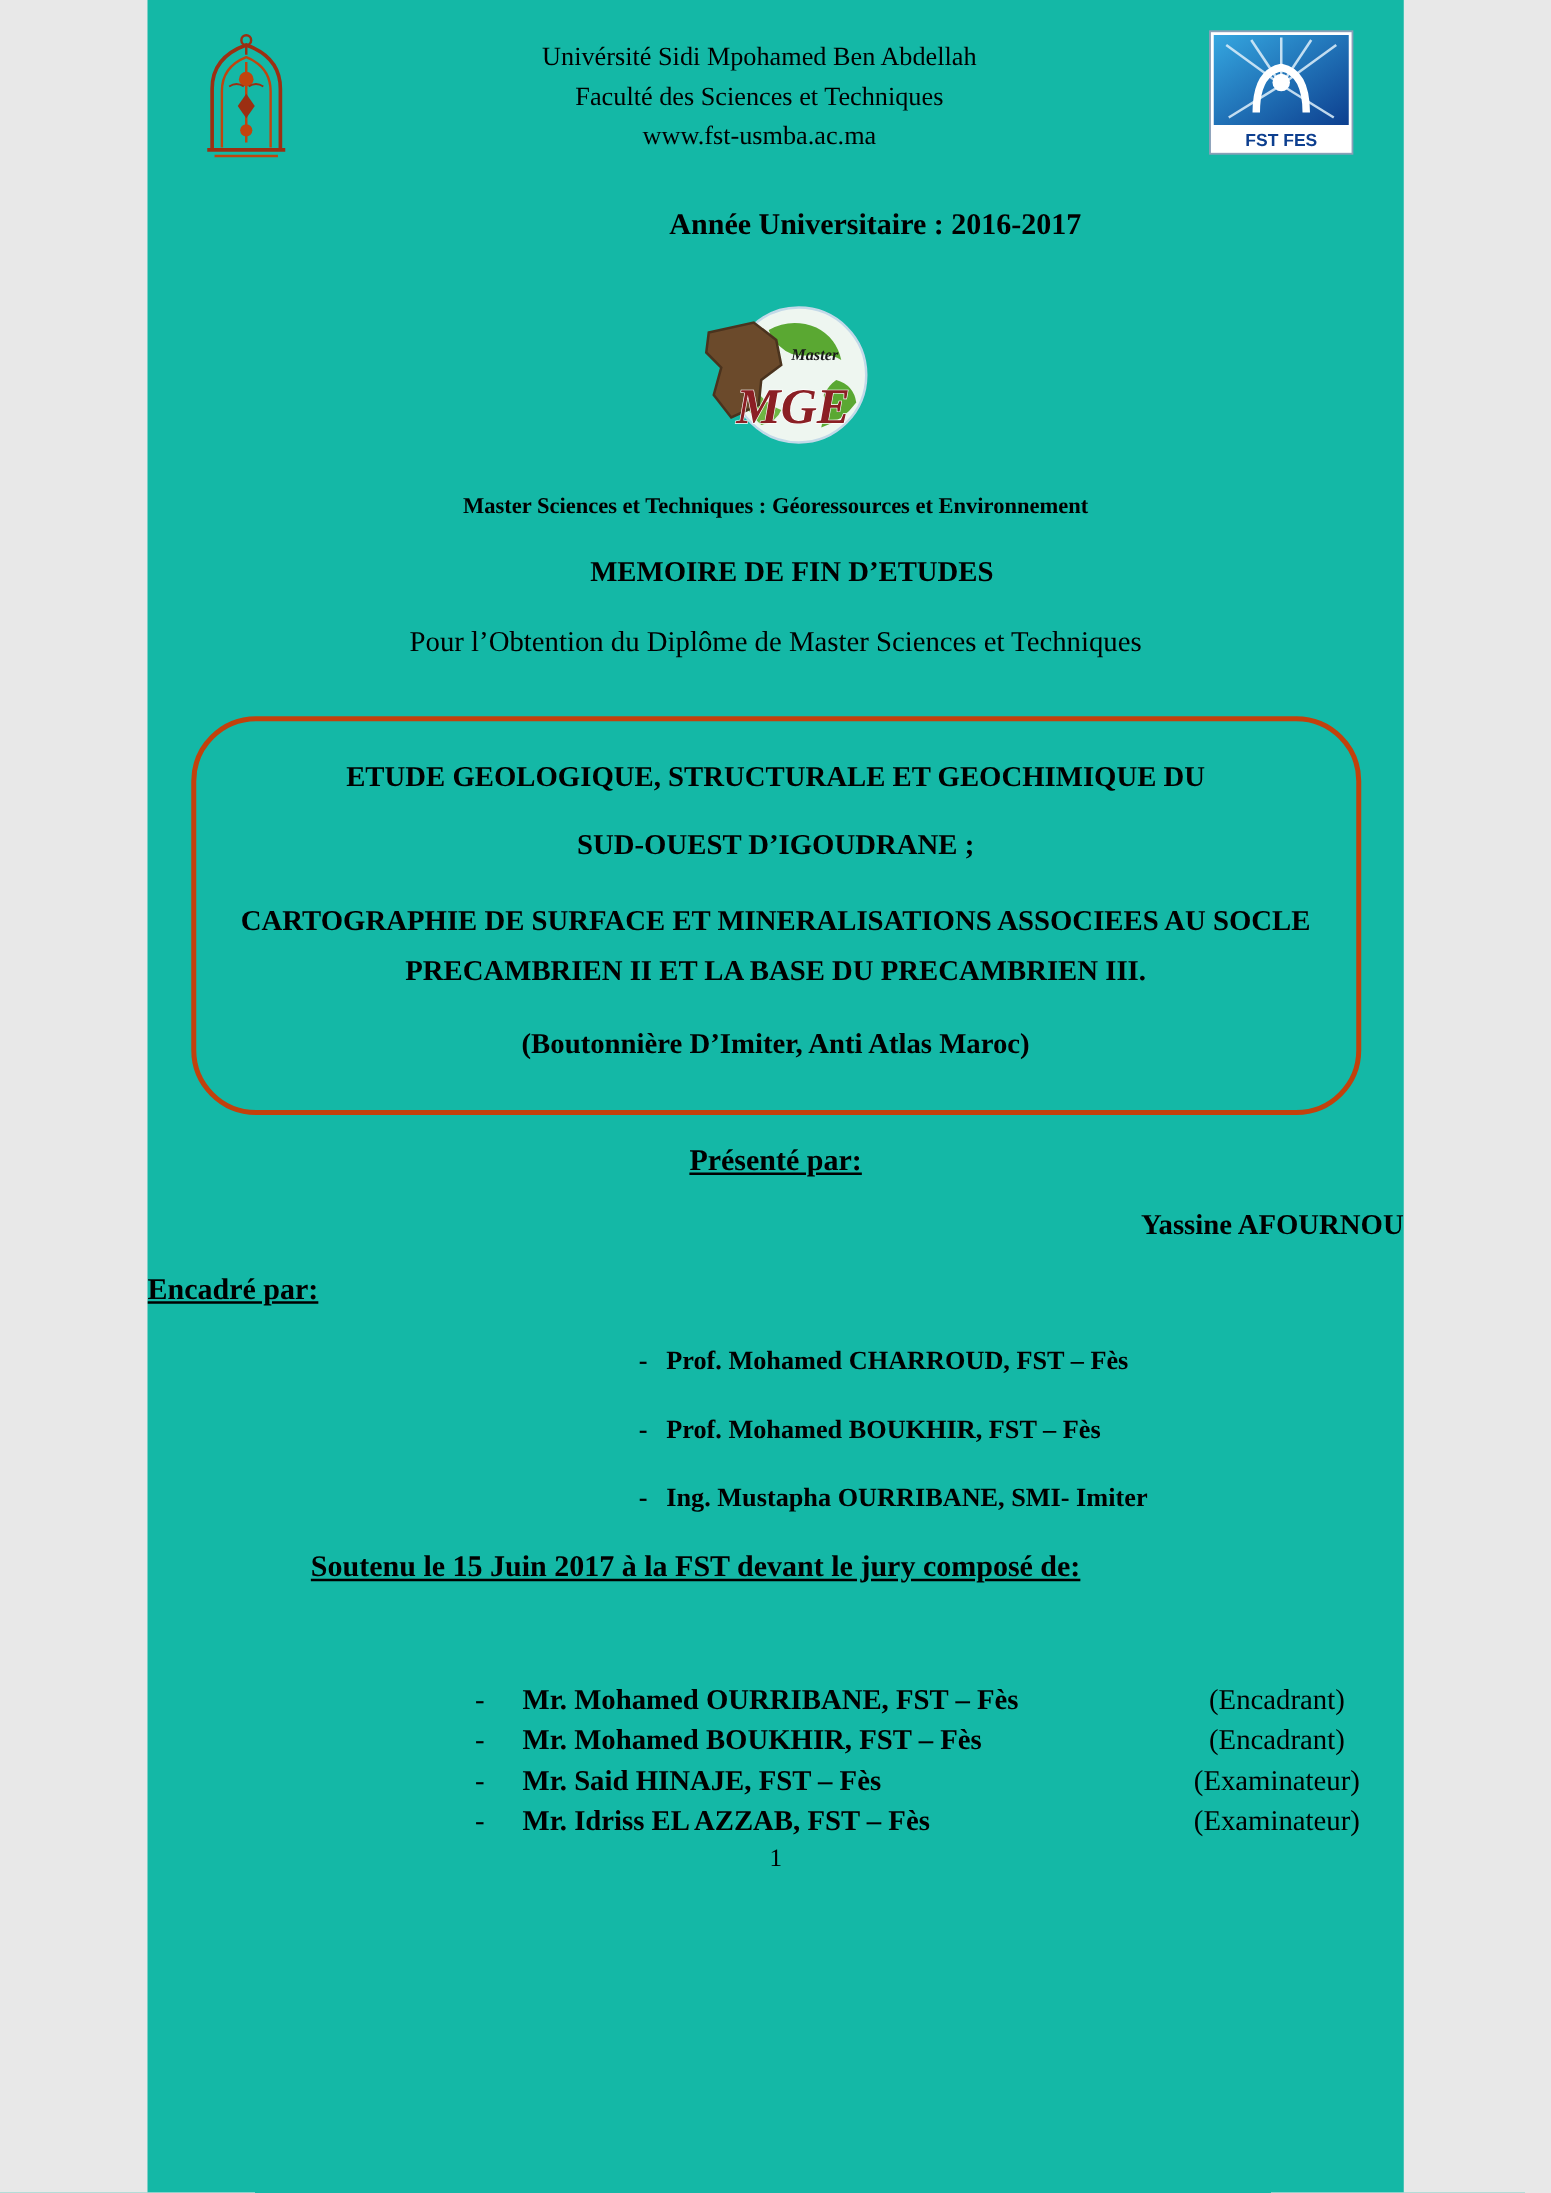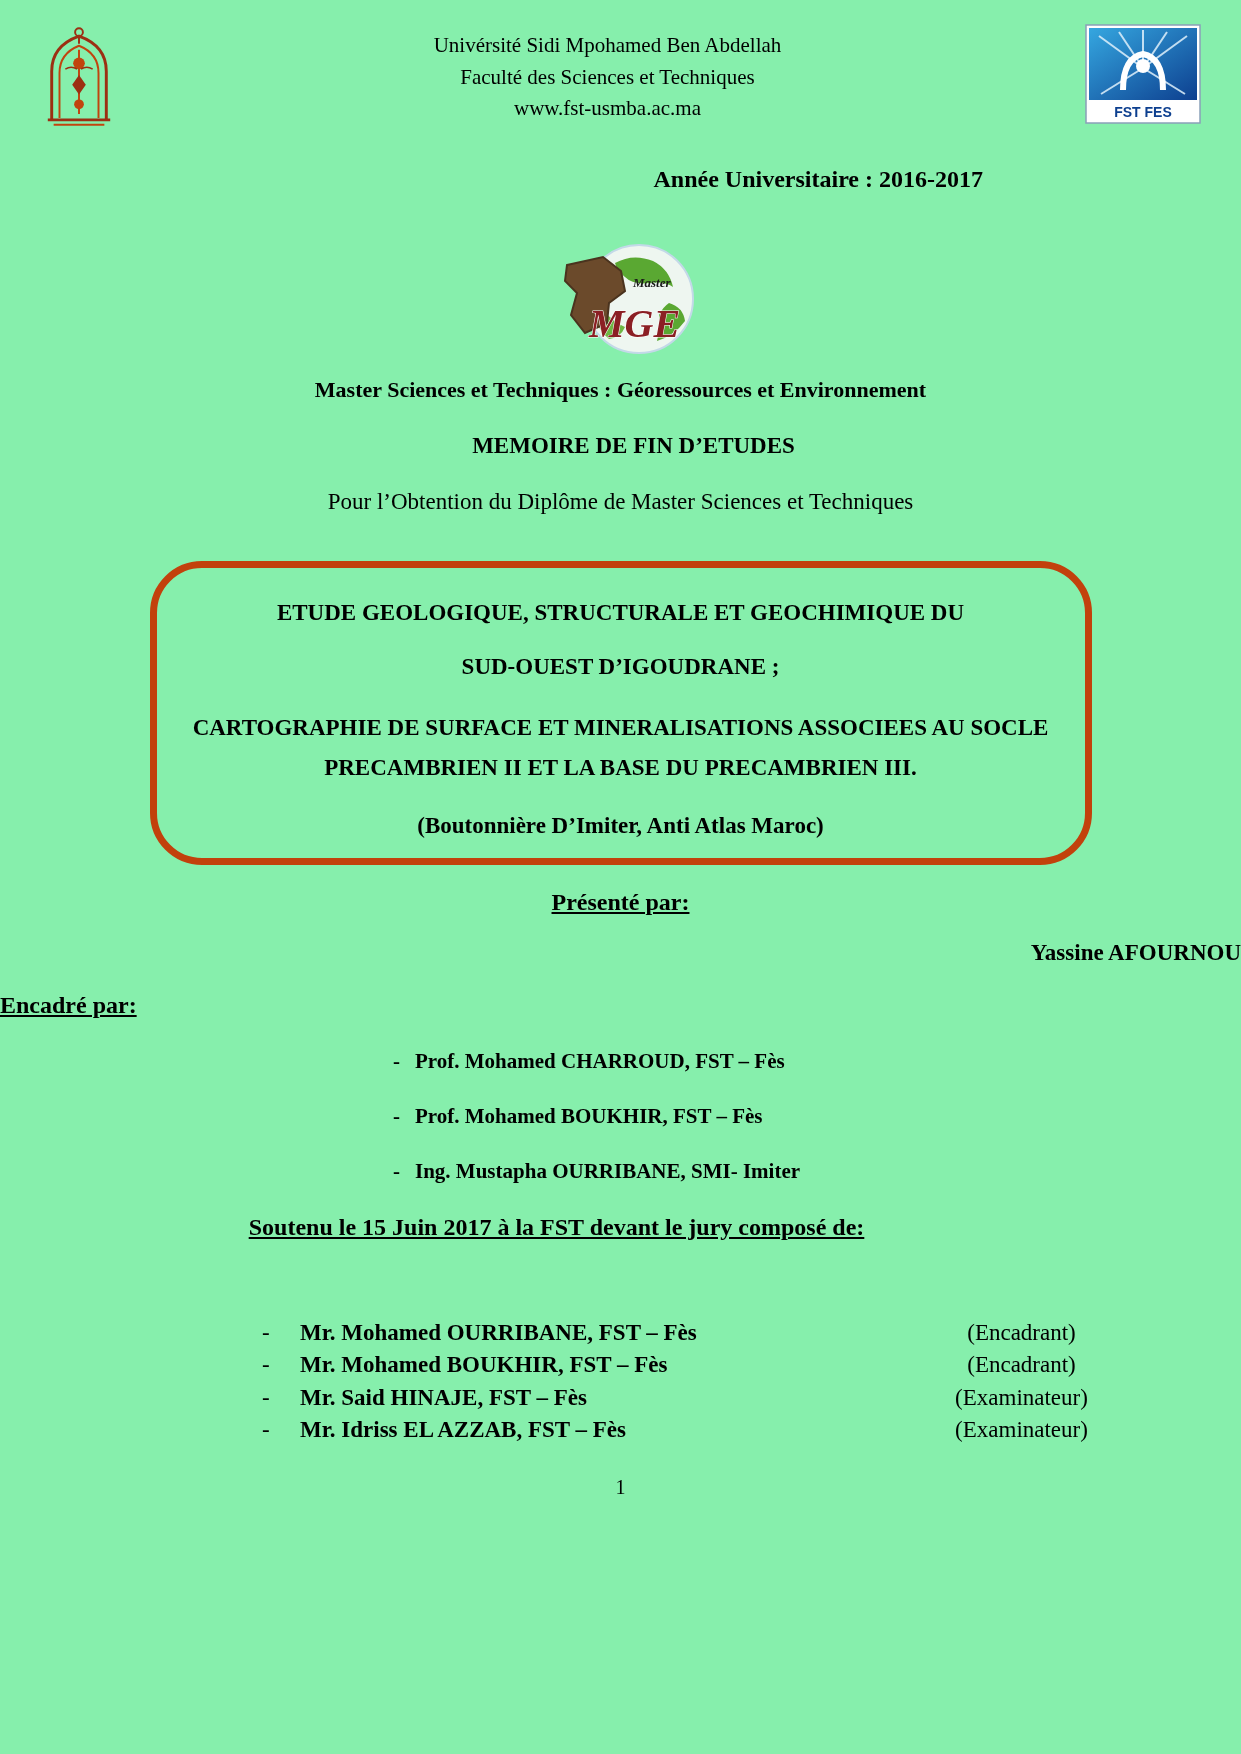--- a/index.html
+++ b/index.html
@@ -1,44 +1,44 @@
 <!DOCTYPE html>
 <html><head>
 <meta charset="utf-8">
 <style>
   html,body{margin:0;padding:0;background:#e8e8e8;}
   .page{
     position:relative;
-    width:1241px;height:1754px;
+    width:1005px;height:1754px;
     margin:0 auto;
-    background:#86efac;
+    background:#14b8a6;
     font-family:"Liberation Serif", serif;
     color:#000;
     overflow:hidden;
   }
   
   .header{display:flex;align-items:flex-start;padding:24px 36px 0 40px;}
   .logo-left{width:90px;flex:0 0 auto;}
   .header-text{flex:1;text-align:center;font-size:21px;line-height:1.5;padding-top:6px;}
   .logo-right{width:120px;flex:0 0 auto;}
   .year-line{
     font-weight:bold;font-size:24px;
     text-align:right;padding-right:258px;margin-top:34px;
   }
   
   .mge-wrap{display:flex;justify-content:center;margin-top:44px;}
   
-  .program{font-weight:bold;font-size:22px;text-align:center;margin-top:12px;}
+  .program{font-weight:bold;font-size:18px;text-align:center;margin-top:28px;}
   .memoire{font-weight:bold;font-size:23px;text-align:center;margin-top:30px;margin-left:26px;}
   .purpose{font-size:23px;text-align:center;margin-top:30px;}
   
   .title-box{
     width:872px;margin:46px auto 0;
-    border:7px solid #c2410c;border-radius:52px;
-    padding:32px 28px 19px;
+    border:4px solid #c2410c;border-radius:52px;
+    padding:32px 28px 40px;
     text-align:center;font-weight:bold;font-size:23px;
   }
   .title-box .tline{margin:0 0 28px;}
   .title-box .tline3{line-height:1.75;margin-bottom:24px;}
   .title-box .tline4{margin-bottom:0;}
   
   .presented{font-weight:bold;font-size:24px;text-align:center;margin-top:24px;}
   .presented span, .supervised span, .defense span{text-decoration:underline;}
   .author{font-weight:bold;font-size:23px;text-align:right;margin-top:24px;margin-left:36px;}
   .supervised{font-weight:bold;font-size:24px;text-align:left;margin-top:26px;}

